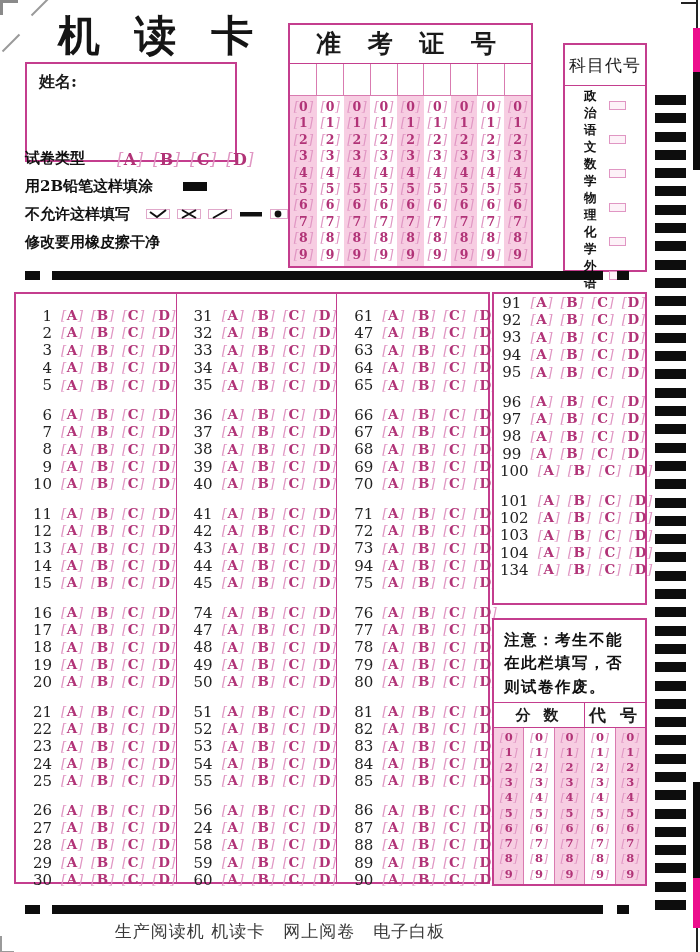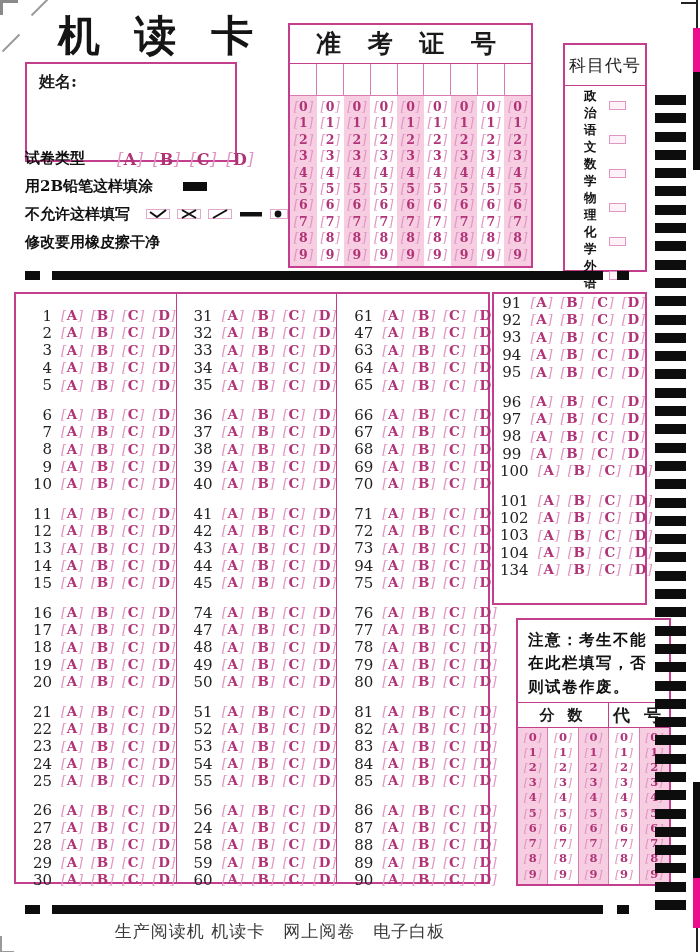--- a/index.html
+++ b/index.html
@@ -65,21 +65,21 @@
   .main-grid{position:absolute;left:14px;top:292px;width:476px;height:592px;border:2px solid var(--mag);box-sizing:border-box;display:flex;background:#fff;}
   .ans-col{flex:1;padding-top:13px;border-right:1.5px solid var(--mag);}
   .ans-col:last-child{border-right:none;}
   .grid-91{position:absolute;left:492px;top:292px;width:155px;height:313px;border:2px solid var(--mag);box-sizing:border-box;padding-top:0;background:#fff;}
   .ans-group{margin-bottom:12px;}
   .ans-row{height:17.4px;display:flex;align-items:center;padding-left:6px;}
   .qnum{width:30px;text-align:right;font-size:15px;color:#222;margin-right:9px;}
   .opts{display:flex;gap:8px;}
 
   
-  .notice-box{position:absolute;left:492px;top:618px;width:155px;height:268px;border:2px solid var(--mag);box-sizing:border-box;display:flex;flex-direction:column;background:#fff;margin-left:24px;}
+  .notice-box{position:absolute;left:492px;top:618px;width:155px;height:268px;border:2px solid var(--mag);box-sizing:border-box;display:flex;flex-direction:column;background:#fff;}
   .notice-text{padding:8px 10px 4px;font-size:15.5px;font-weight:600;line-height:1.5;letter-spacing:1.5px;color:#111;}
   .score-header{display:flex;border-top:1.5px solid var(--mag);border-bottom:1.5px solid var(--mag);height:24px;}
   .sh-score{flex:3;border-right:1.5px solid var(--mag);text-align:center;line-height:24px;font-size:15px;font-weight:bold;letter-spacing:4px;}
   .sh-code{flex:2;text-align:center;line-height:24px;font-size:17px;font-weight:bold;letter-spacing:4px;}
   .score-grid{flex:1;display:flex;}
   .score-col{flex:1;display:flex;flex-direction:column;border-right:1px solid var(--soft);padding:2px 0;}
   .score-col:last-child{border-right:none;}
   .score-col.pinked{background:var(--pink);}
 
   

